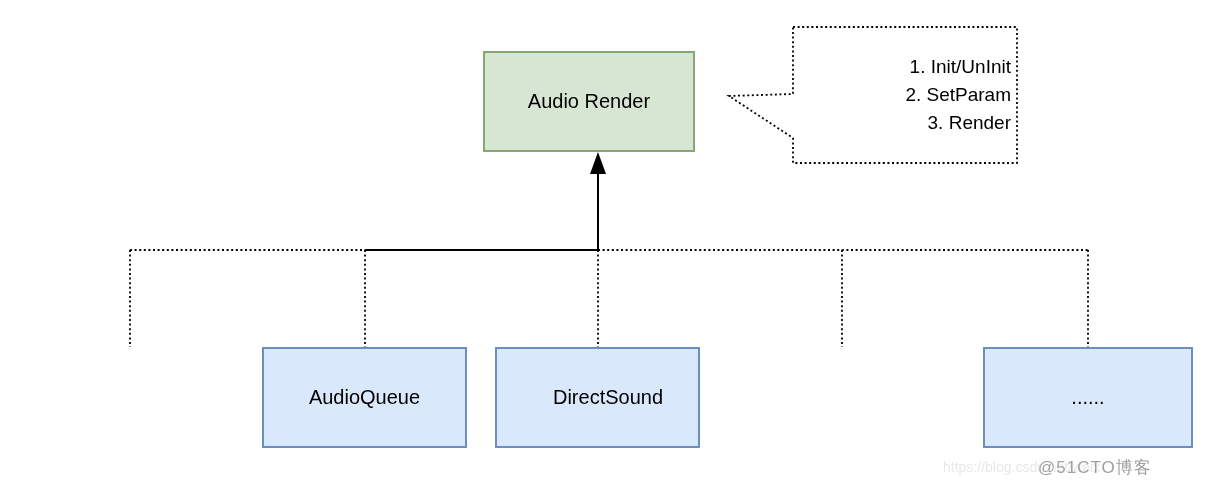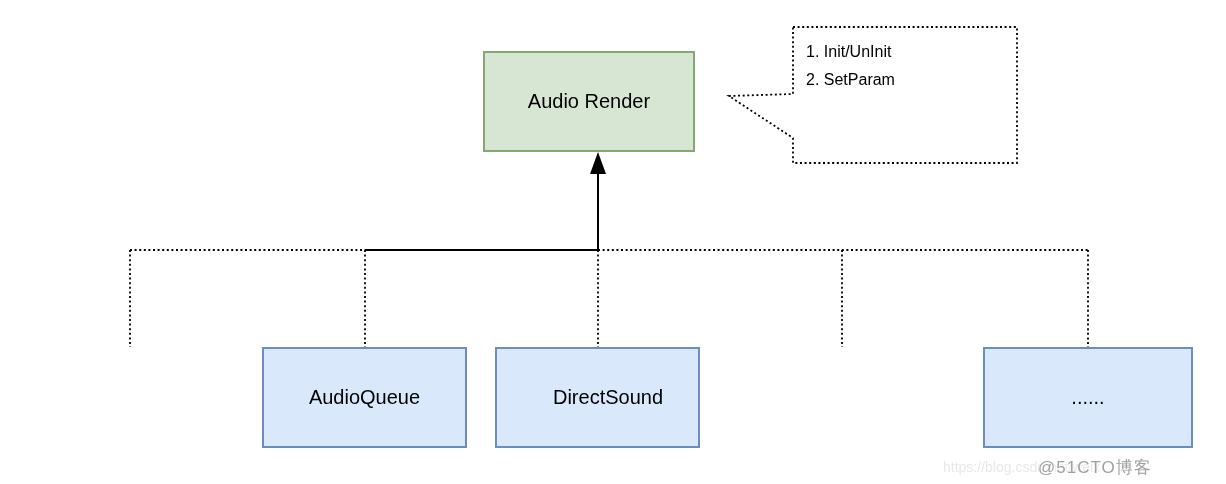--- a/index.html
+++ b/index.html
@@ -47,26 +47,27 @@
     border: 2px solid var(--blue-stroke, #6c8ebf);
   }
   .node.blue.b0 { left: 28px;  width: 205px; }
   .node.blue.b1 { left: 262px; width: 205px; }
   .node.blue.b2 { left: 495px; width: 205px; padding-left: 21px; }
   .node.blue.b3 { left: 736px; width: 211px; }
   .node.blue.b4 { left: 983px; width: 210px; }
   .callout-text {
     position: absolute;
     left: 806px;
-    top: 38px;
+    top: 53px;
     width: 205px;
-    font-size: 16px;
+    font-size: 19px;
     line-height: 28px;
     color: var(--text, #000);
     white-space: nowrap;
+    text-align: right;
   }
   .wm-url {
     position: absolute;
     left: 943px;
     top: 459px;
     font-size: 14px;
     color: var(--watermark-url, #e8e8e8);
     white-space: nowrap;
   }
   .wm-cto {
@@ -118,20 +119,21 @@
     <line class="dotted" x1="1088" y1="250" x2="1088" y2="347"></line>
 
     <path class="callout-shape" d="M 793,27 H 1017 V 163 H 793 V 138 L 729,96 L 793,94 Z"></path>
   </svg>
 
   <div class="node green">Audio Render</div>
 
   <div class="callout-text">
     <div>1. Init/UnInit</div>
     <div>2. SetParam</div>
+    <div>3. Render</div>
   </div>
 
   <div class="node blue b1">AudioQueue</div>
   <div class="node blue b2">DirectSound</div>
   <div class="node blue b4">......</div>
 
   <div class="wm-url">https://blog.csdn.net/weix</div>
   <div class="wm-cto">@51CTO博客</div>
 
 </div>

